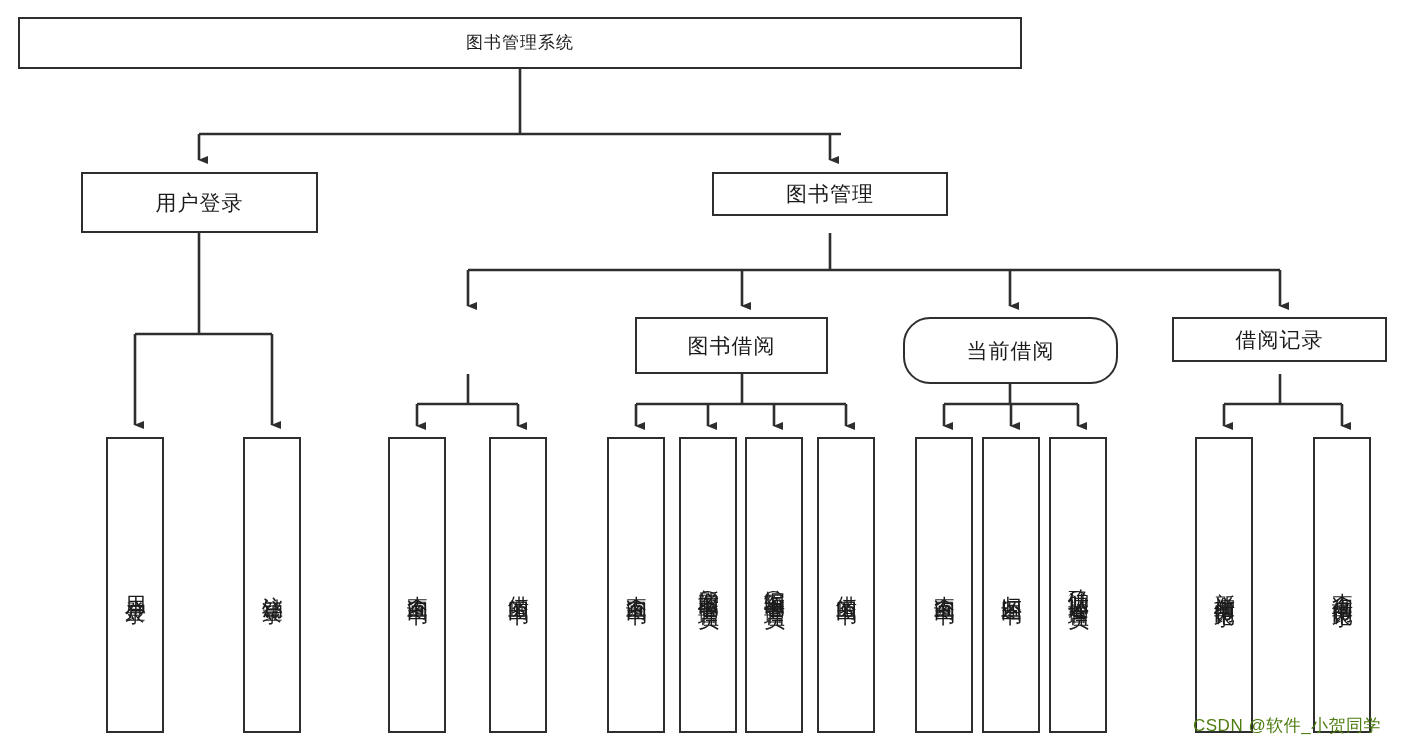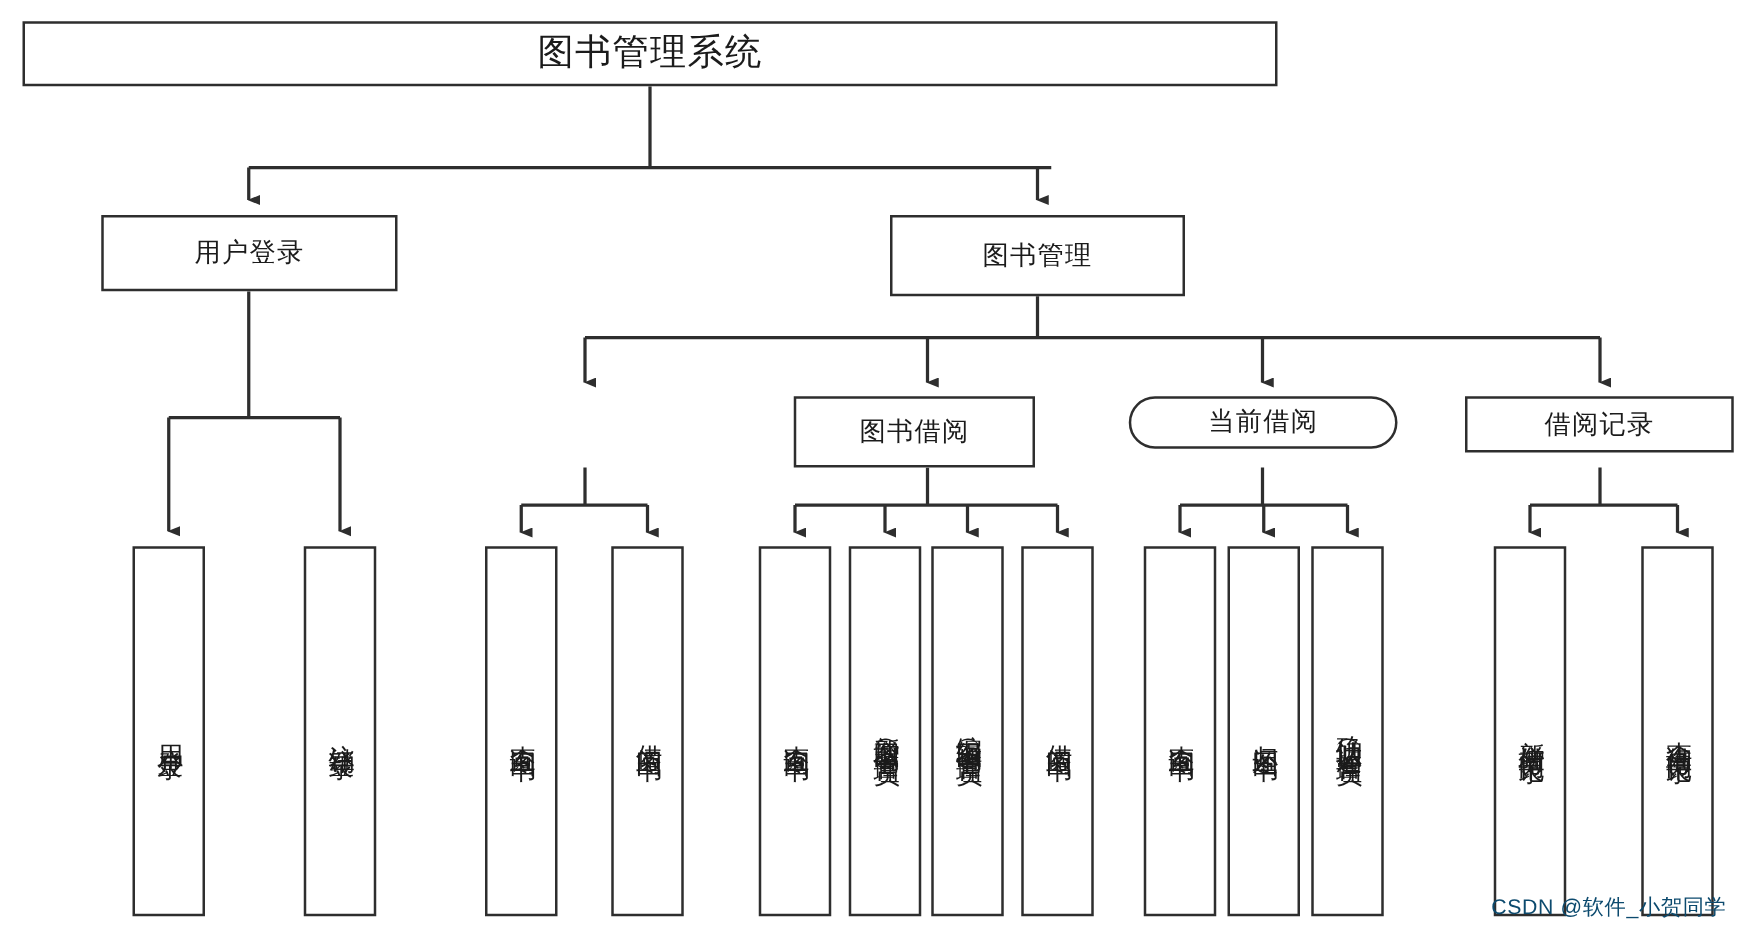--- a/index.html
+++ b/index.html
@@ -40,42 +40,42 @@
     display: block;
     text-align: center;
     letter-spacing: 1px;
     white-space: nowrap;
   }
   .node.horiz .node-label {
     font-size: 21px;
     line-height: 1.1;
   }
   .node.root .node-label {
-    font-size: 29px;
+    font-size: 17px;
   }
   .node.vert {
     align-items: center;
     justify-content: center;
     padding: 8px 0;
   }
   .node.vert .node-label {
     writing-mode: vertical-rl;
     text-orientation: upright;
     font-size: 21px;
     line-height: 1.18;
     letter-spacing: 3px;
     white-space: normal;
     max-height: 100%;
   }
   #watermark {
     position: absolute;
     left: 1193px;
     top: 714px;
     font-size: 17px;
-    color: #0c4a6e;
+    color: #4d7c0f;
     white-space: nowrap;
     z-index: 5;
     letter-spacing: 0.5px;
   }
 </style>
 </head>
 <body>
 
 <div id="diagram-root">
 
@@ -130,30 +130,30 @@
   </svg>
 
   <div class="node horiz root" style="left:18px; top:17px; width:1004px; height:52px;">
     <span class="node-label">图书管理系统</span>
   </div>
 
   <div class="node horiz" style="left:81px; top:172px; width:237px; height:61px;">
     <span class="node-label">用户登录</span>
   </div>
 
-  <div class="node horiz" style="left:712px; top:172px; width:236px; height:65px;">
+  <div class="node horiz" style="left:712px; top:172px; width:236px; height:44px;">
     <span class="node-label">图书管理</span>
   </div>
 
 
   <div class="node horiz" style="left:635px; top:317px; width:193px; height:57px;">
     <span class="node-label">图书借阅</span>
   </div>
 
-  <div class="node horiz" style="left:903px; top:317px; width:215px; height:42px;border-radius:27px;">
+  <div class="node horiz" style="left:903px; top:317px; width:215px; height:67px;border-radius:27px;">
     <span class="node-label">当前借阅</span>
   </div>
 
   <div class="node horiz" style="left:1172px; top:317px; width:215px; height:45px;">
     <span class="node-label">借阅记录</span>
   </div>
 
   <div class="node vert" style="left:106px; top:437px; width:58px; height:296px;">
     <span class="node-label">用户登录</span>
   </div>

